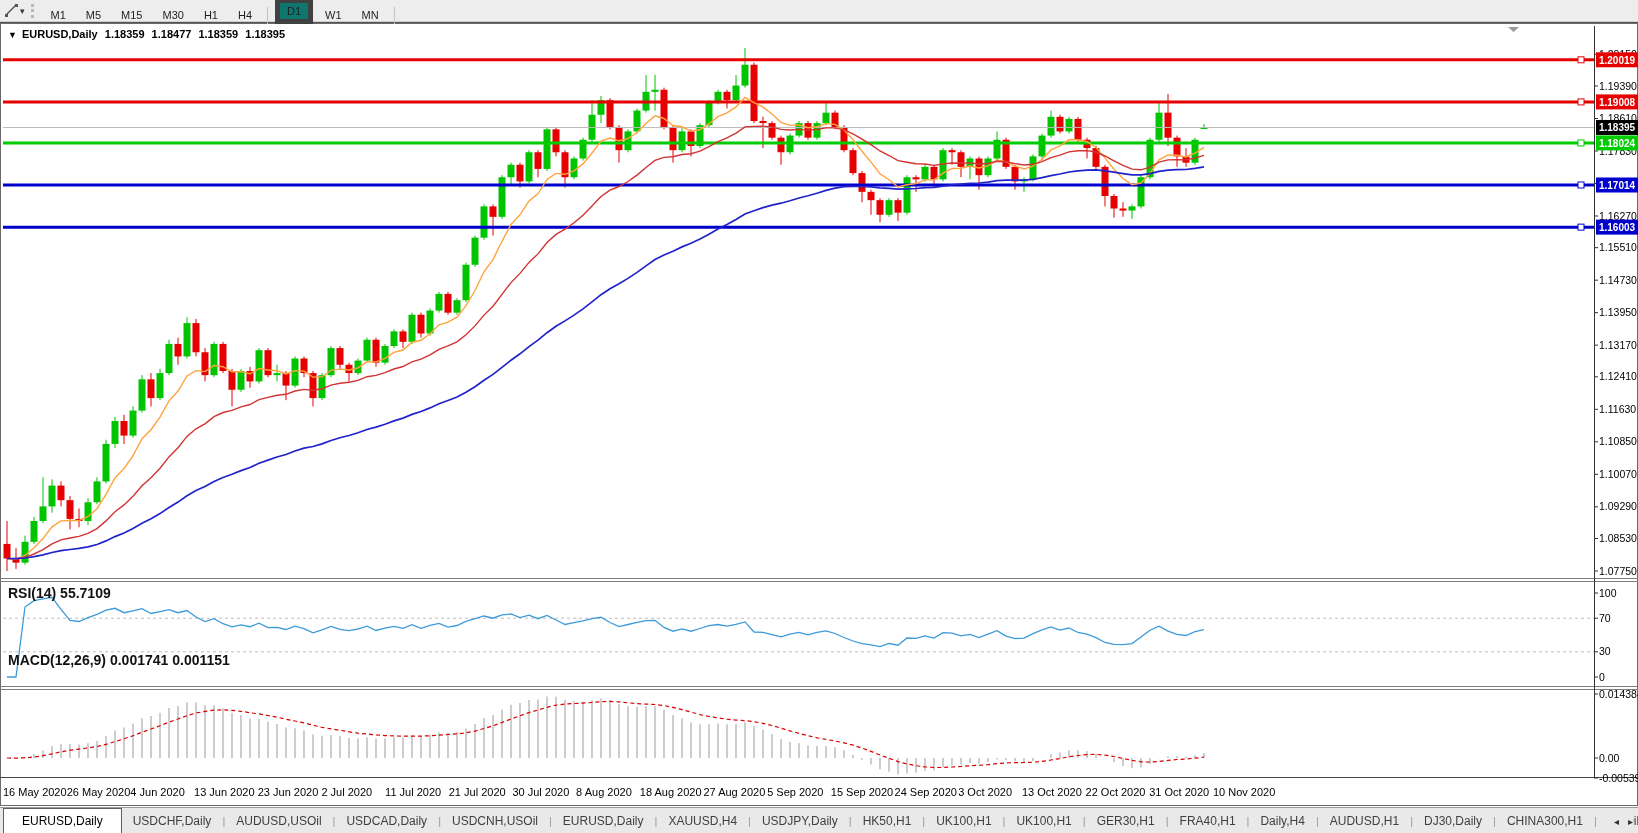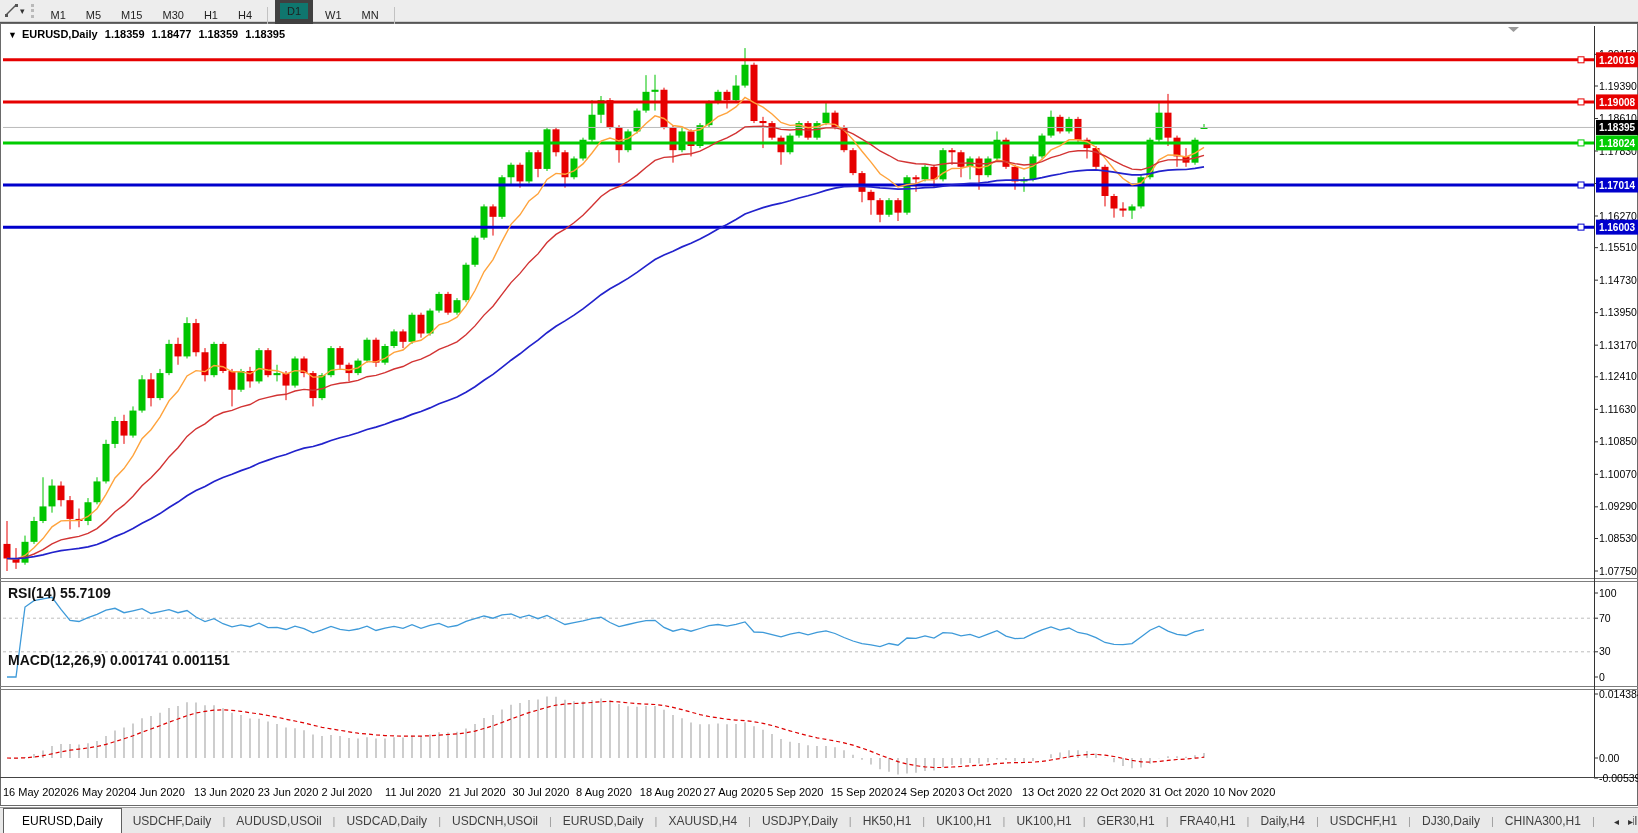--- a/index.html
+++ b/index.html
@@ -643,21 +643,21 @@
         <div class="tab">UK100,H1</div>
         <span class="tabsep">|</span>
         <div class="tab">UK100,H1</div>
         <span class="tabsep">|</span>
         <div class="tab">GER30,H1</div>
         <span class="tabsep">|</span>
         <div class="tab">FRA40,H1</div>
         <span class="tabsep">|</span>
         <div class="tab">Daily,H4</div>
         <span class="tabsep">|</span>
-        <div class="tab">USDCHF,H1</div>
+        <div class="tab">AUDUSD,H1</div>
         <span class="tabsep">|</span>
         <div class="tab">DJ30,Daily</div>
         <span class="tabsep">|</span>
         <div class="tab">CHINA300,H1</div>
         <span class="tabsep">|</span>
         <div class="tab">USOil,H1</div>
       </div>
     <div class="tab-arrows">
       <span>◂</span>
       <span>▸</span>

